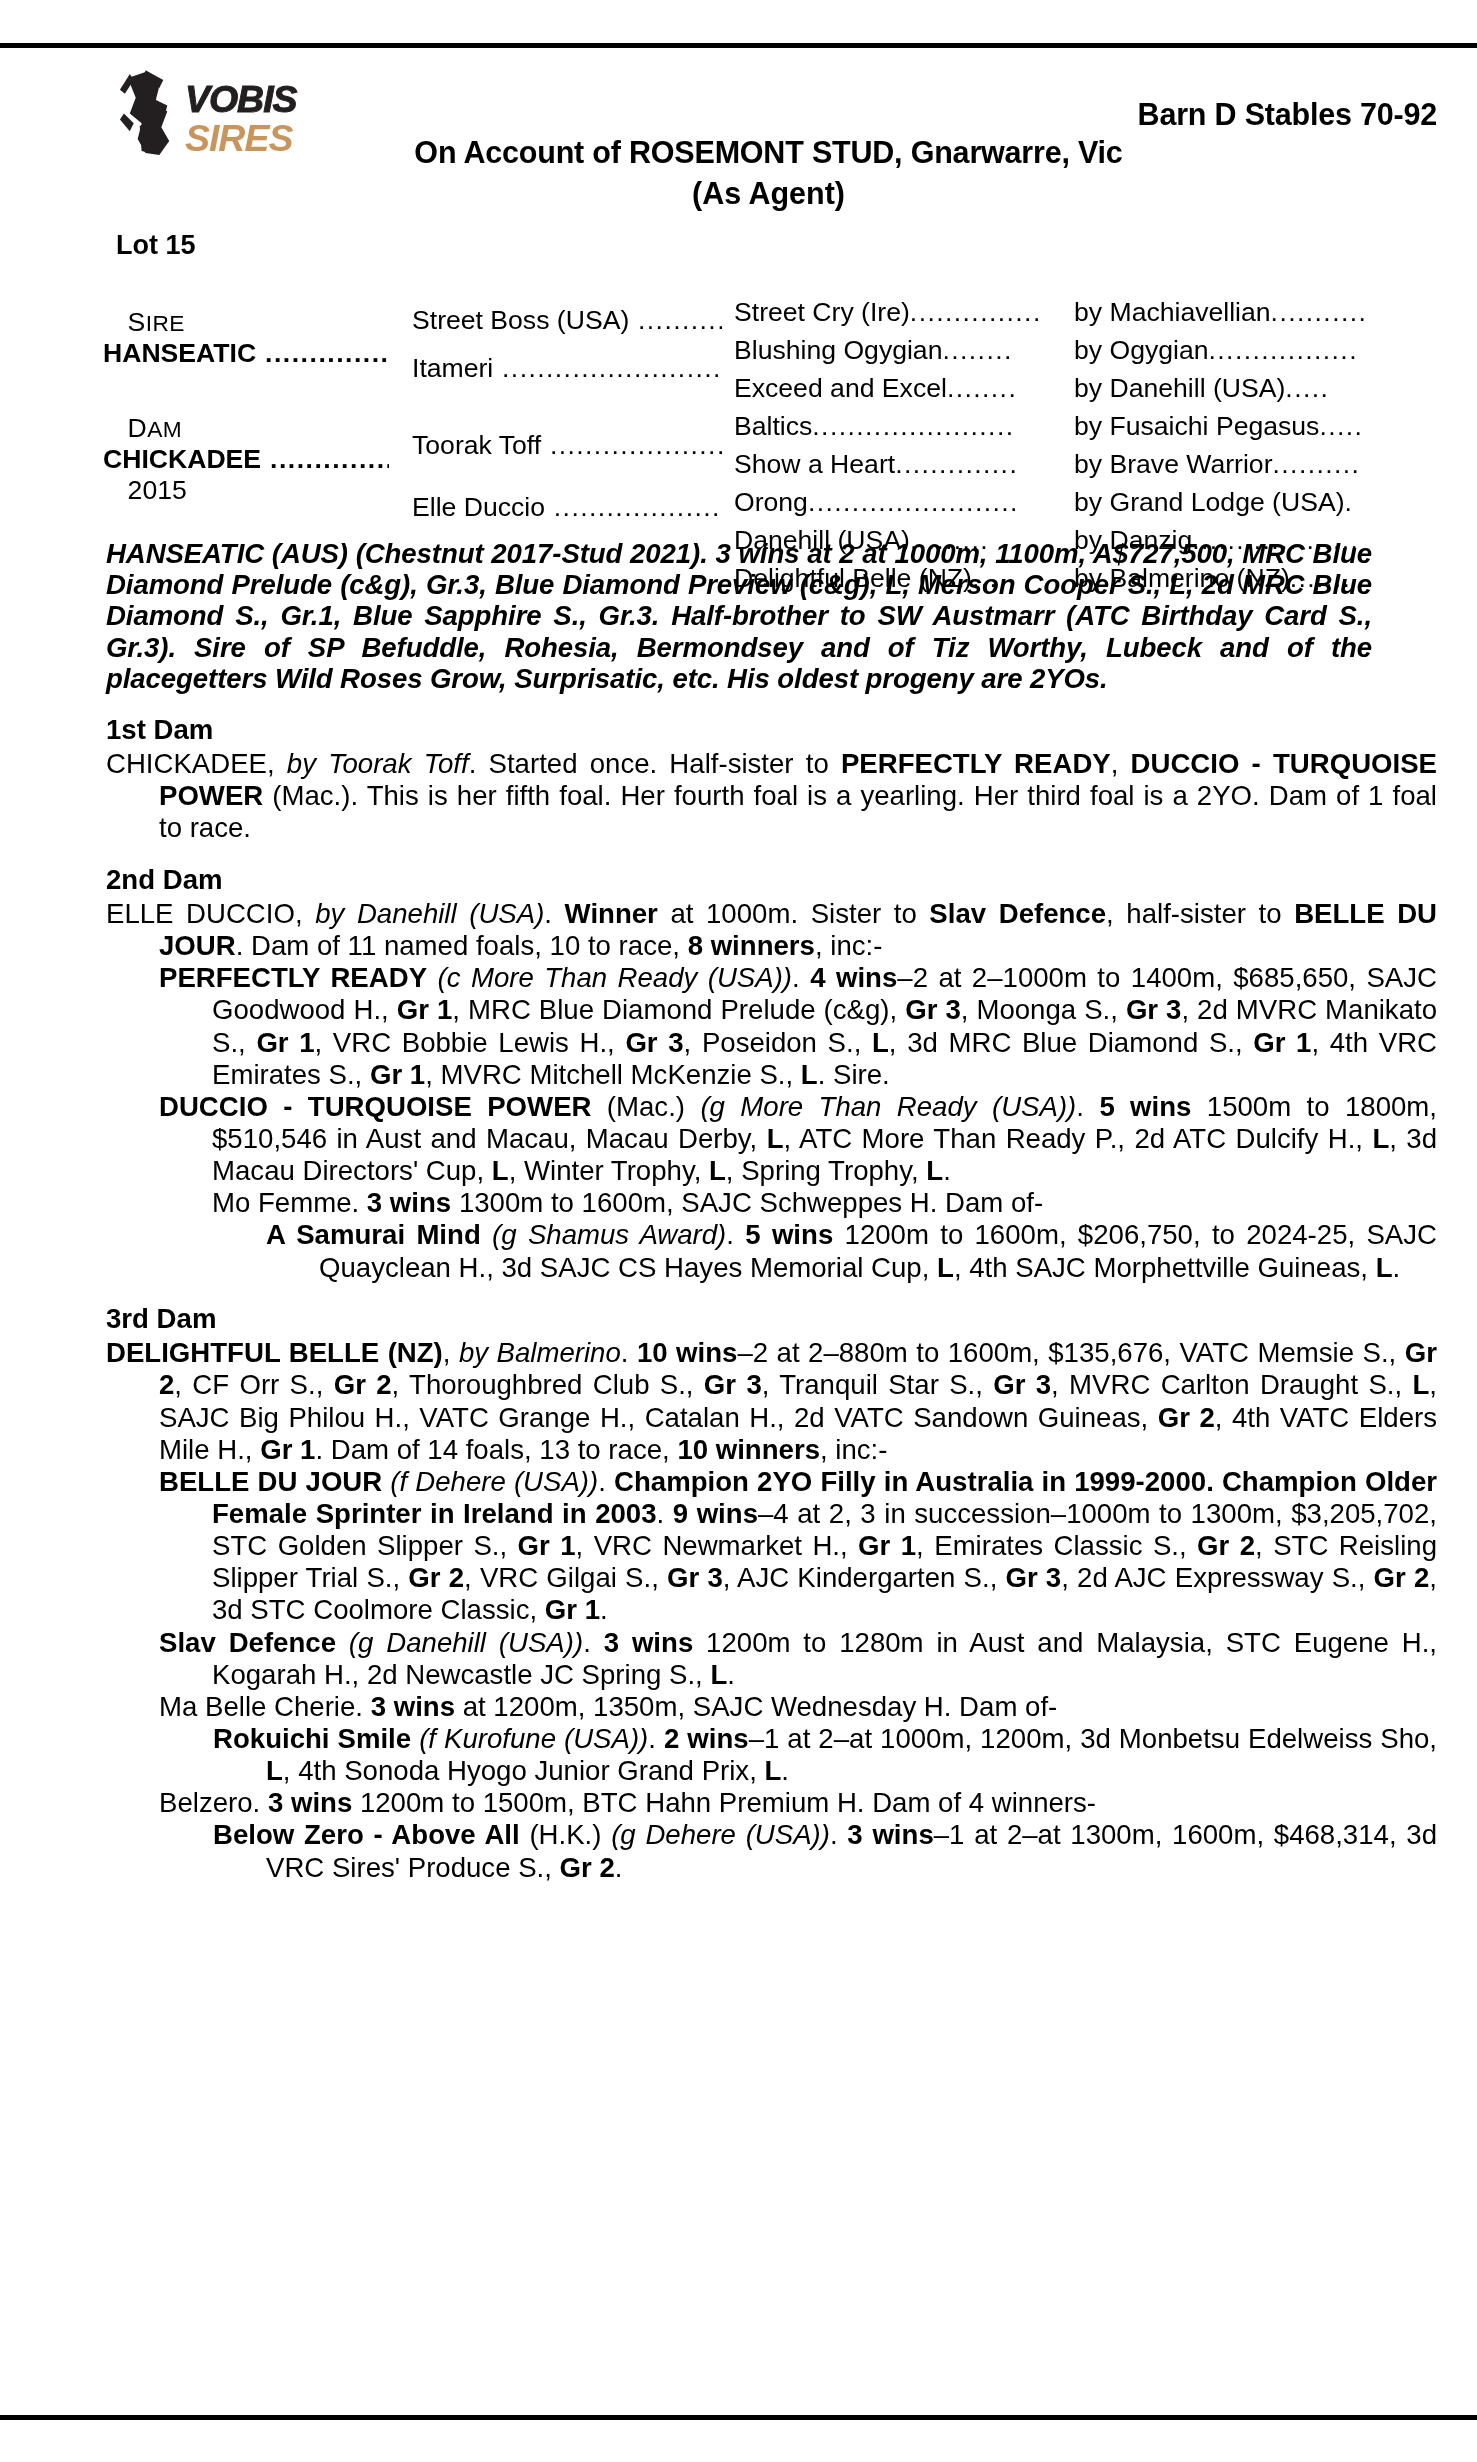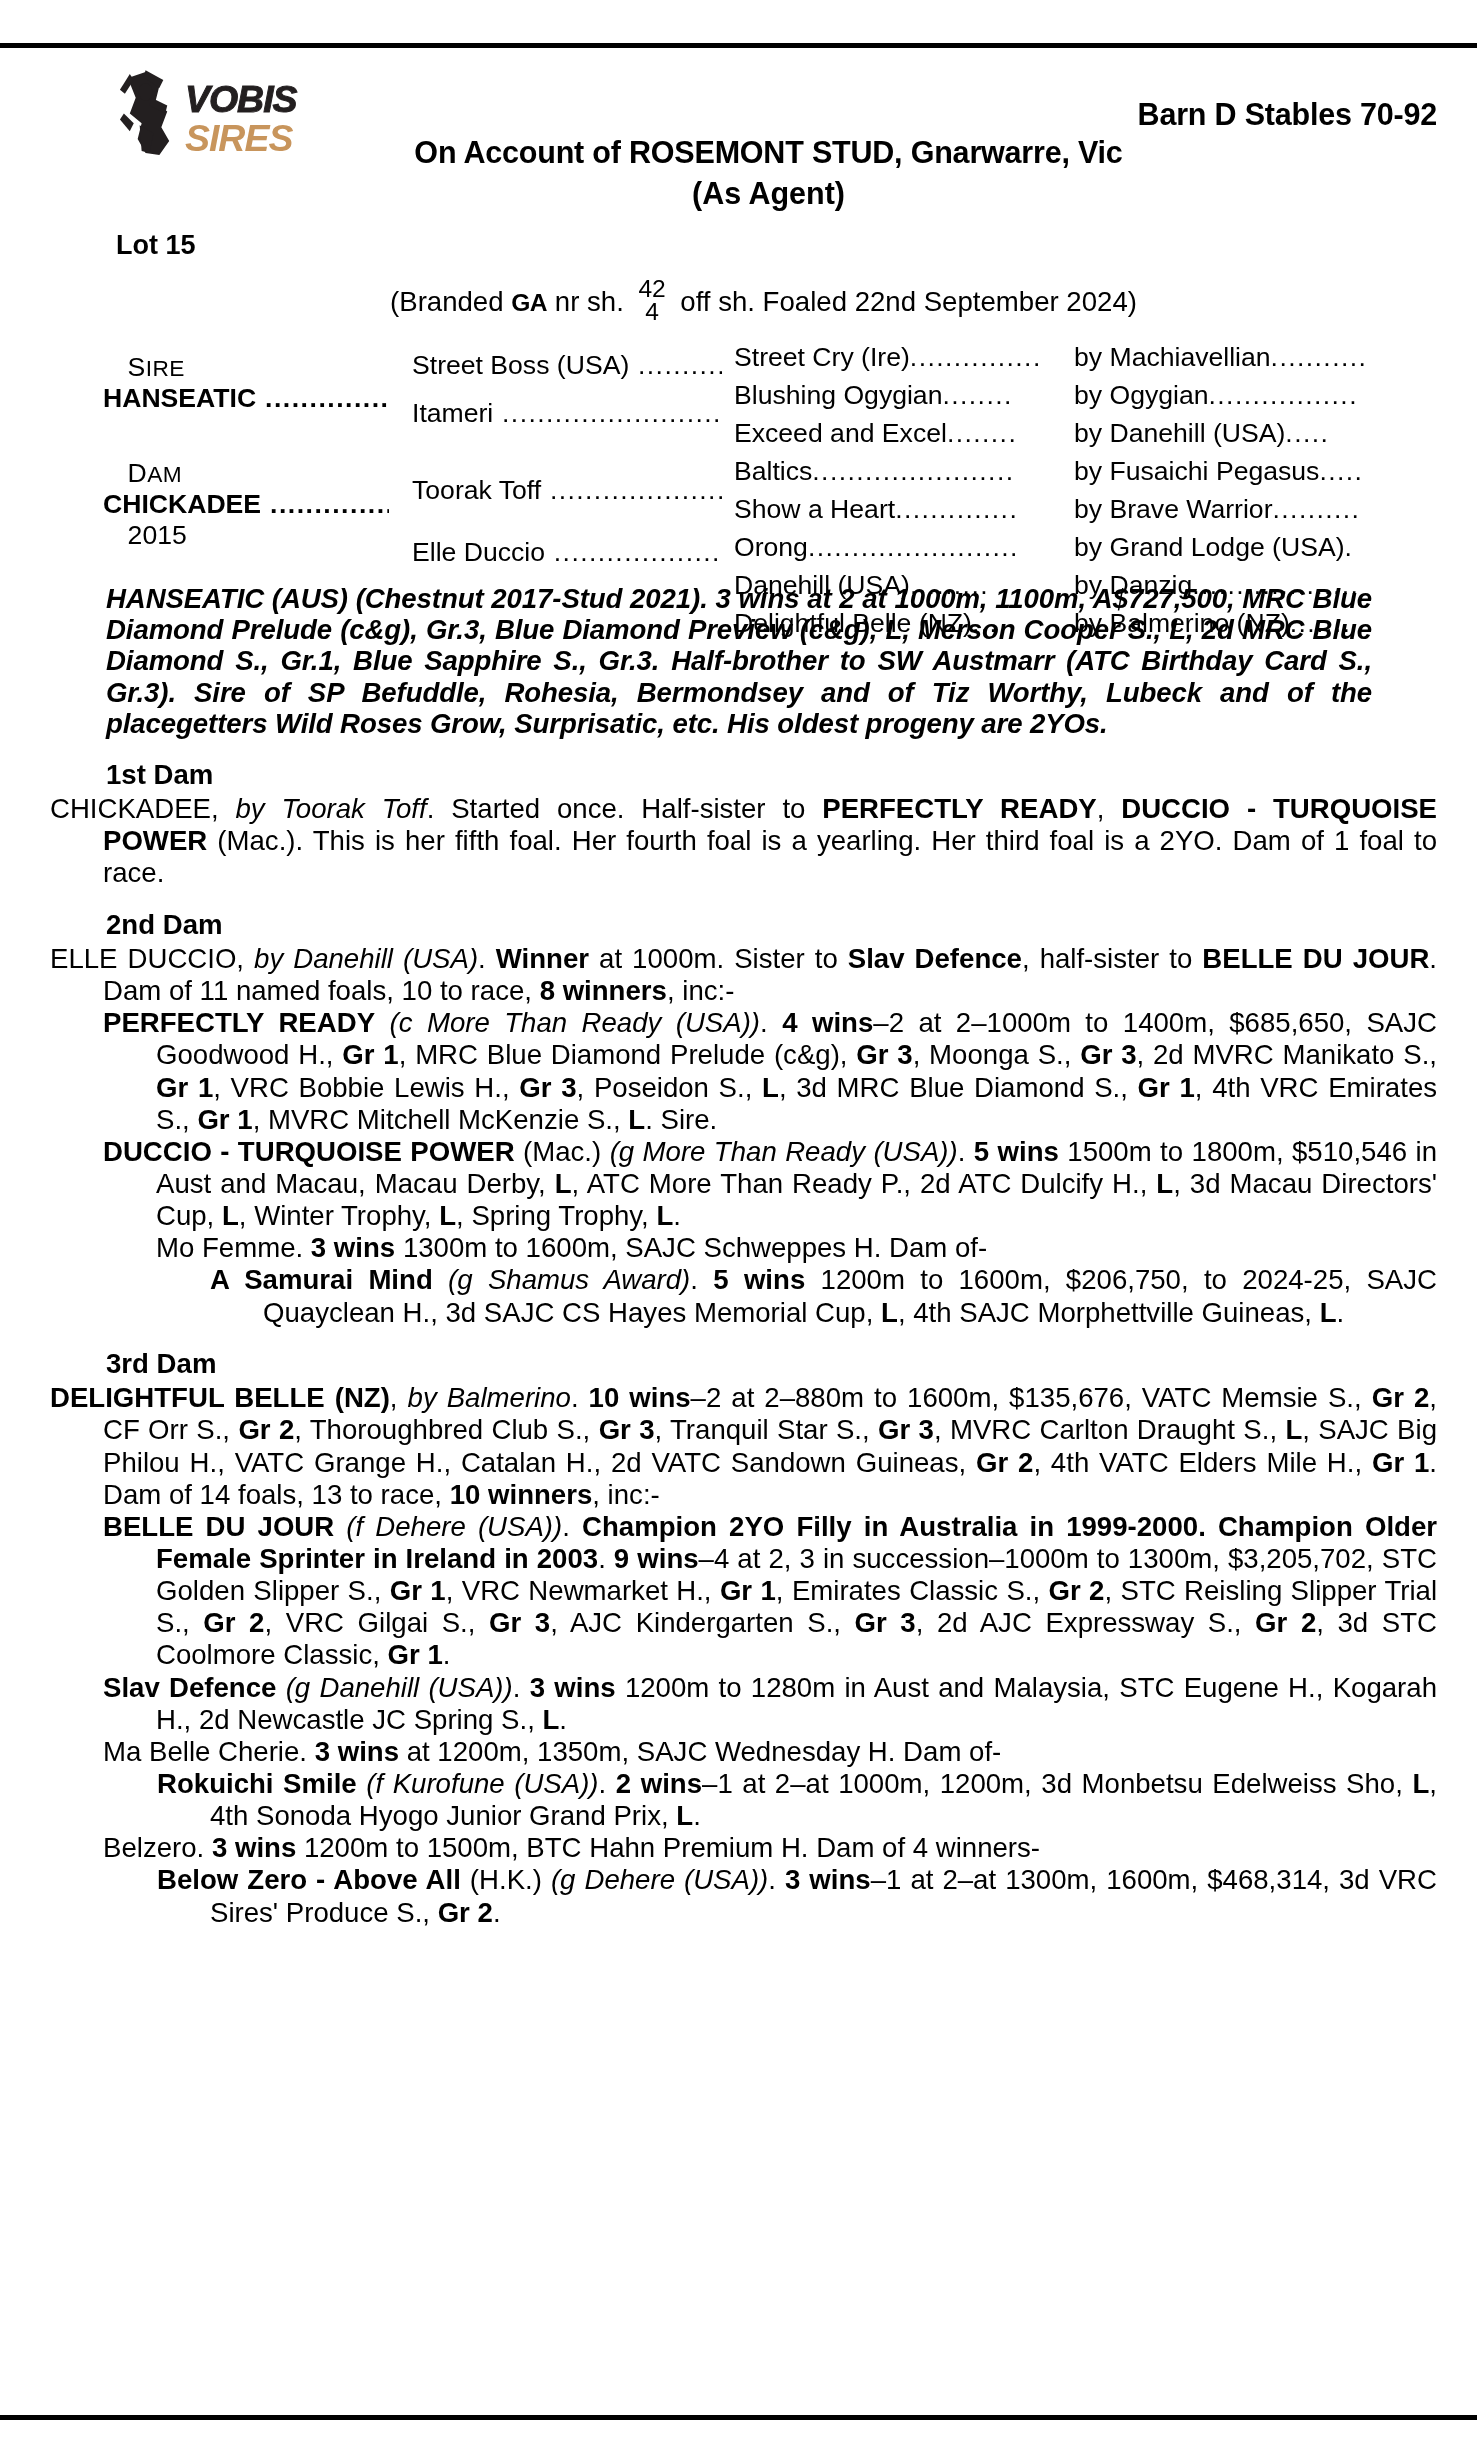--- a/index.html
+++ b/index.html
@@ -221,21 +221,21 @@
   
   .dam-head {
     margin: 19.7px 0 2px 106px;
     font-size: 27.6px;
     font-weight: bold;
   }
   .para {
     font-size: 27.6px;
     line-height: 1.165;
     text-align: justify;
-    margin-left: 50px;
+    margin-left: 106px;
     margin-right: 41px;
   }
   .lvl0 { padding-left: 0; text-indent: 0; }
   .lvl0.hang { padding-left: 53px; text-indent: -53px; }
   .lvl1 { padding-left: 106px; text-indent: -53px; }
   .lvl2 { padding-left: 160px; text-indent: -53px; }
   .lvl3 { padding-left: 213px; text-indent: -53px; }
   .lvl1b { padding-left: 53px; text-indent: 0; }
   .lvl2b { padding-left: 106px; text-indent: 0; }
   i { font-style: italic; }
@@ -275,30 +275,20 @@
 
       <div class="barn">Barn D Stables 70-92</div>
       <div class="account">On Account of ROSEMONT STUD, Gnarwarre, Vic</div>
       <div class="asagent">(As Agent)</div>
     </div>
 
     <div class="title-row">
       <div class="lot">Lot 15</div>
     </div>
 
-    <div class="brand-line">
-      <span>(Branded</span>
-      <span class="brand-sym">GA</span>
-      <span>nr sh.</span>
-      <span class="frac">
-        <span class="num">42</span>
-        <span class="den">4</span>
-      </span>
-      <span>off sh. Foaled 22nd September 2024)</span>
-    </div>
 
     <div class="ped">
 
       <div class="ped-col-left">
         <div class="sire-group">
           <div class="role"><span id="sire-role-txt"><span class="cap">S</span>IRE</span></div>
           <div class="nameline"><span>HANSEATIC</span><span class="dots"> ..............</span></div>
         </div>
         <div class="dam-group">
           <div class="role"><span id="dam-role-txt"><span class="cap">D</span>AM</span></div>

